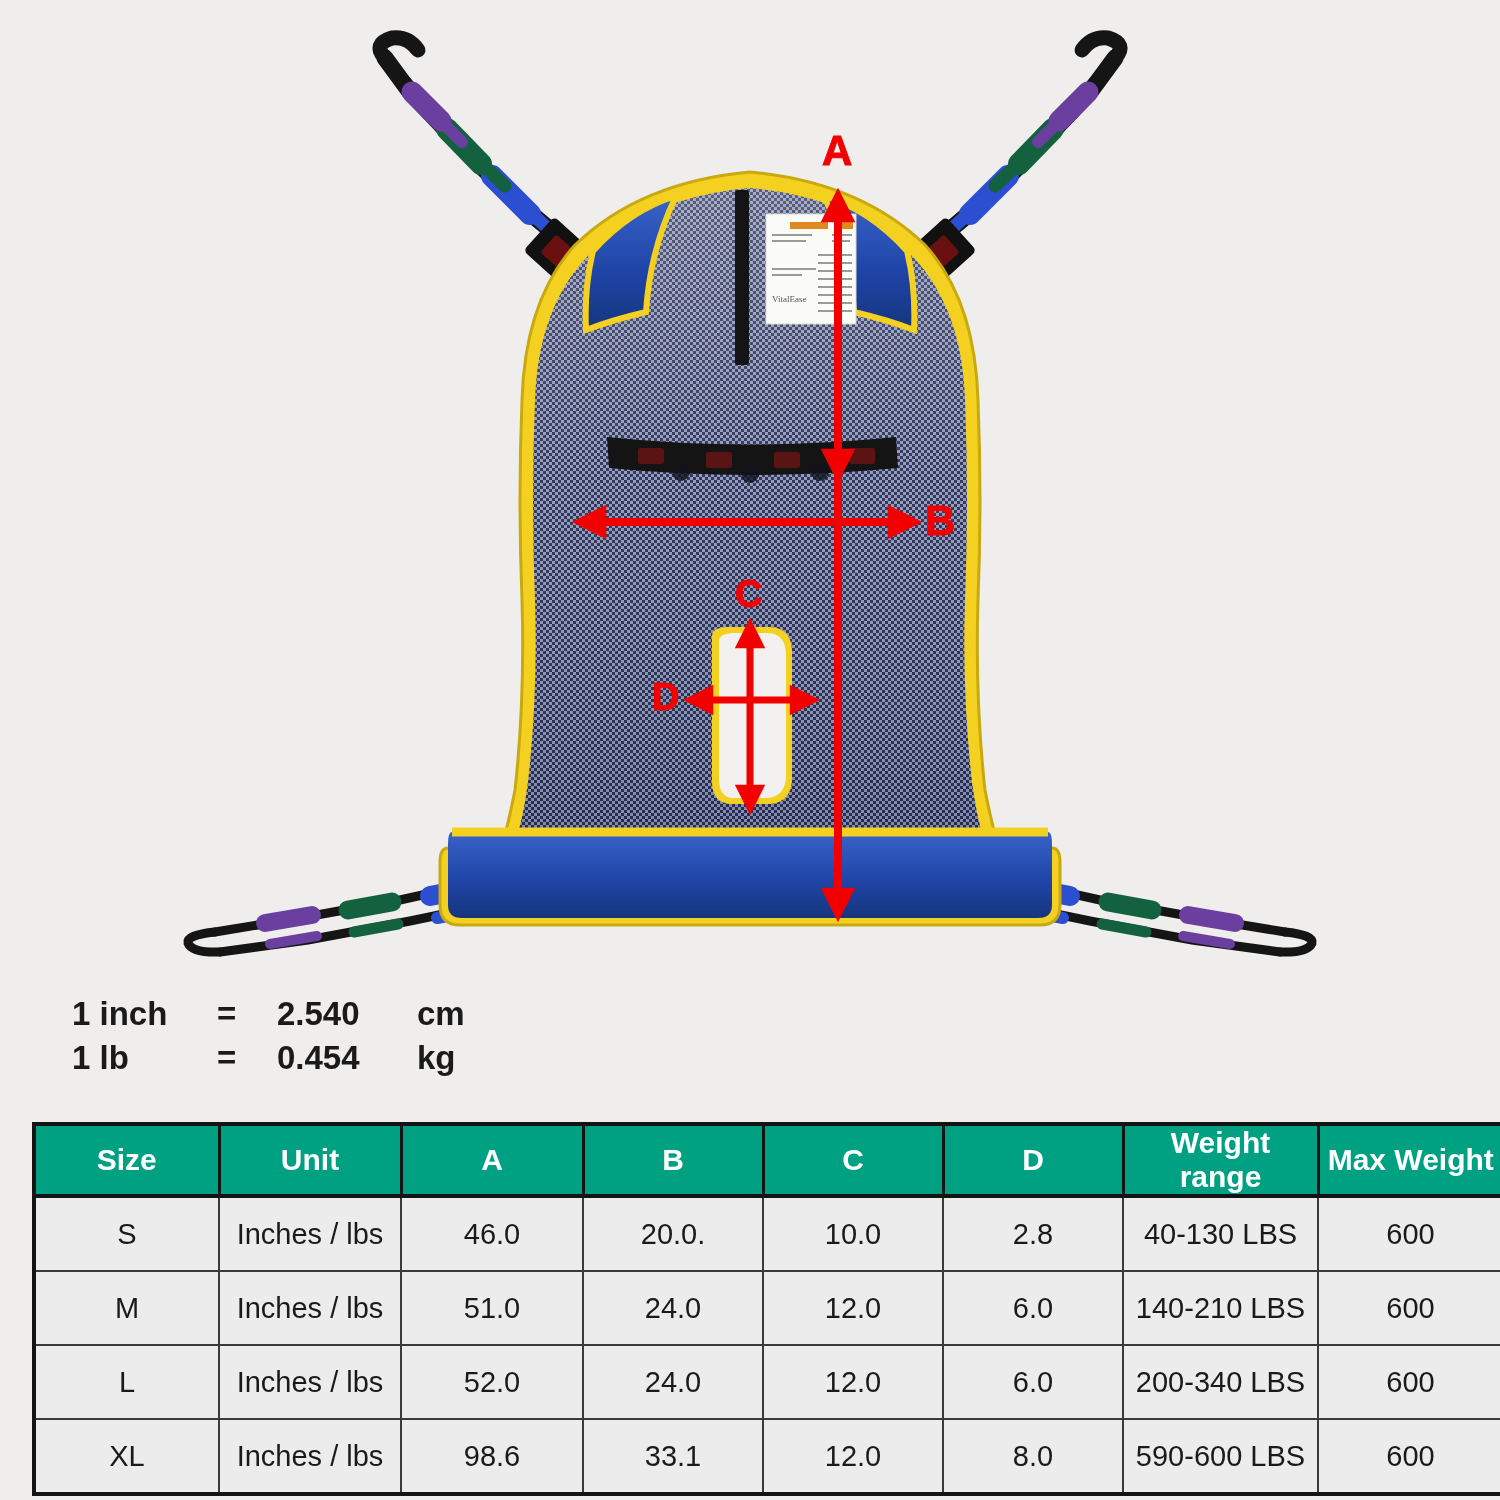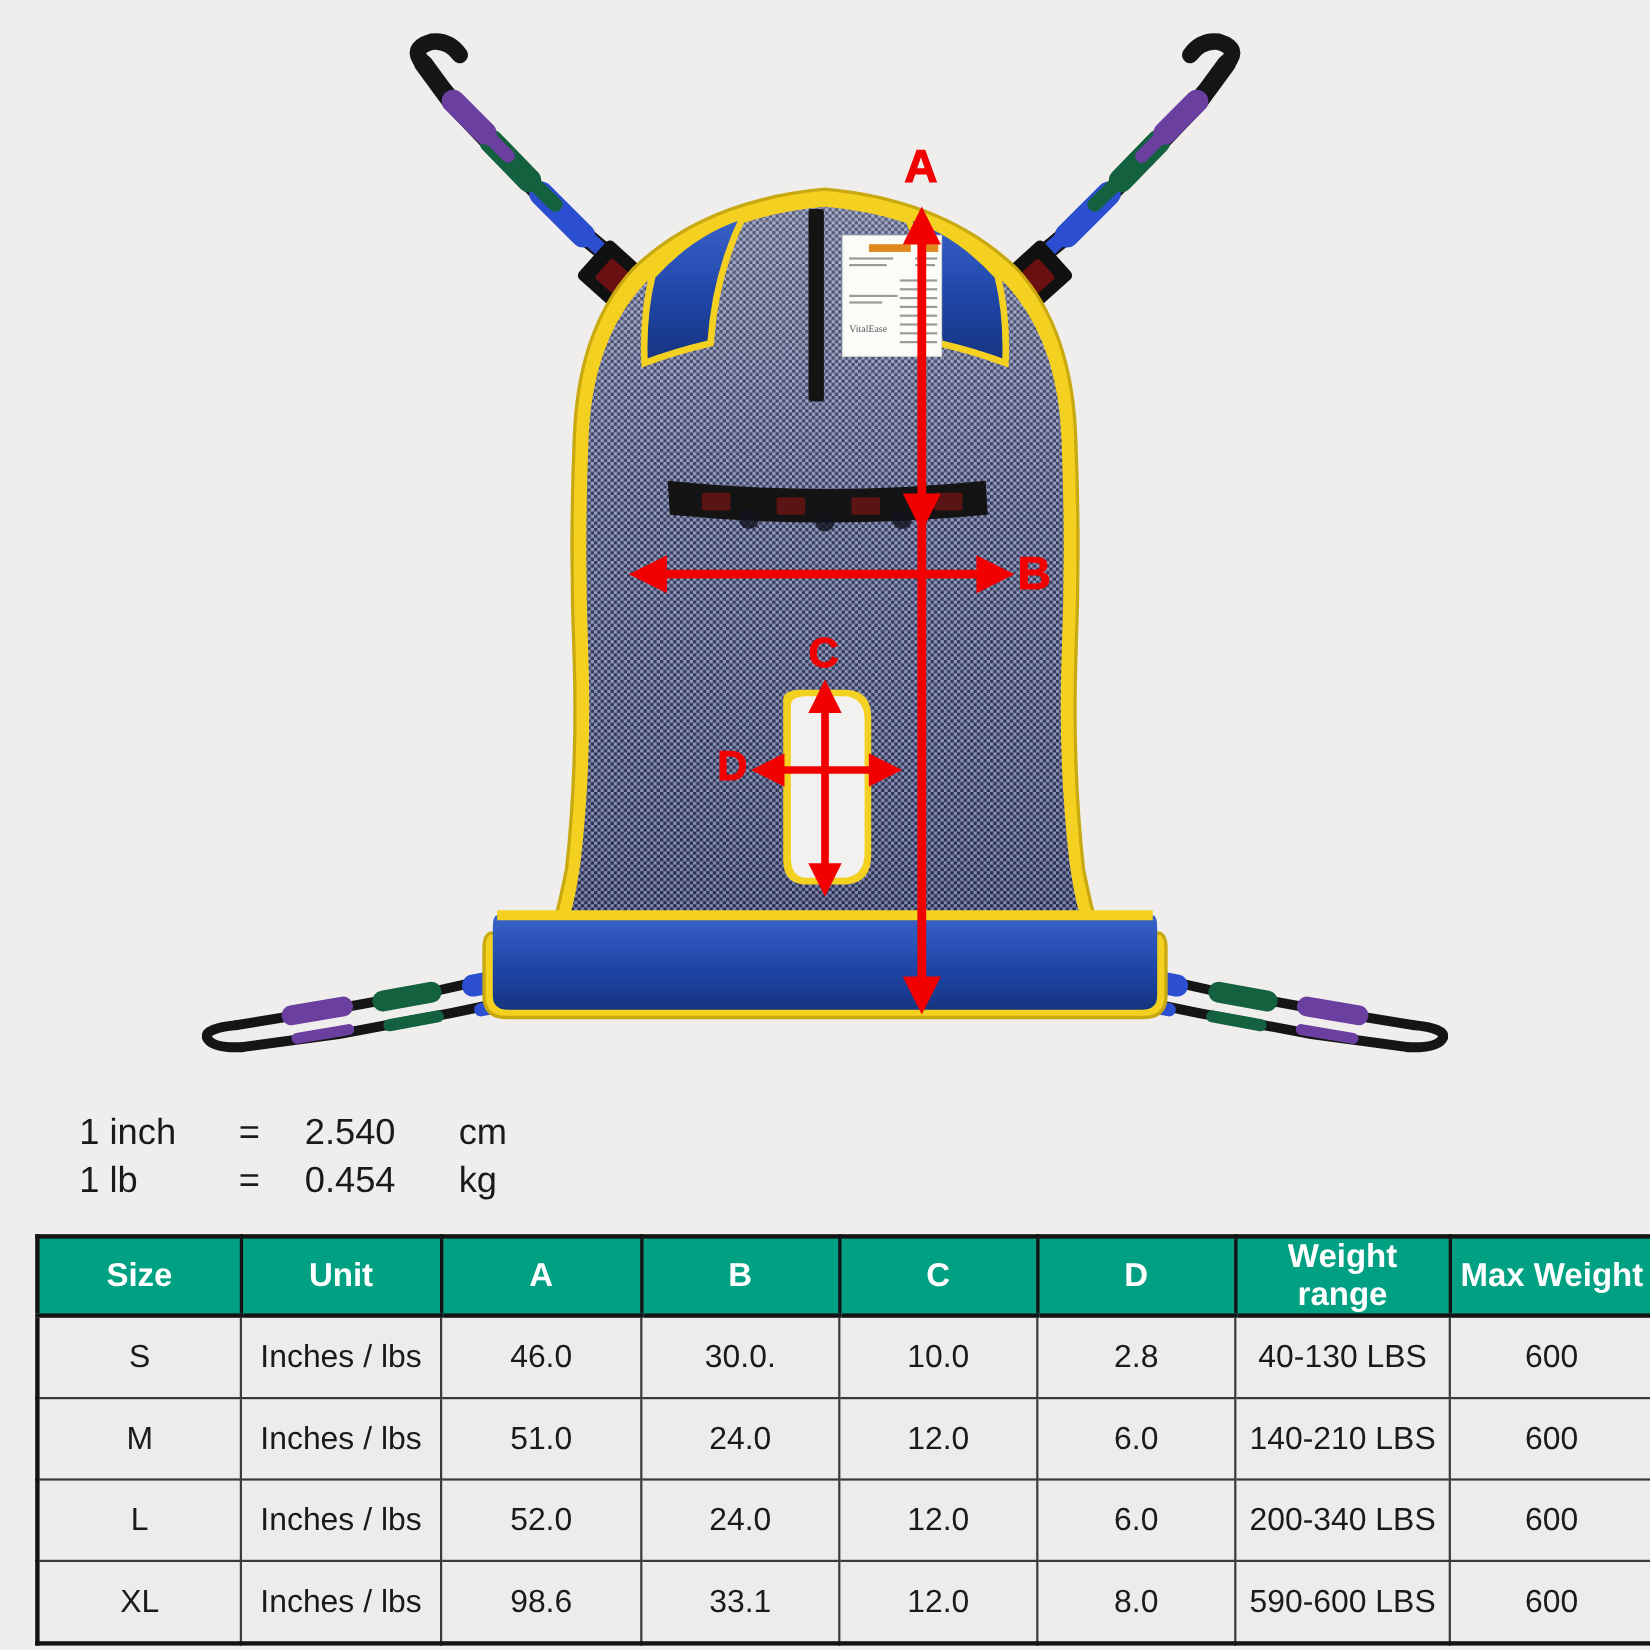--- a/index.html
+++ b/index.html
@@ -27,24 +27,24 @@
     letter-spacing:0px;
     -webkit-text-stroke:1px #f20000;
   }
 
   
   #conversions{
     position:absolute;left:72px;top:995px;
     font-size:33px;color:#1a1a1a;
     font-family:"Liberation Sans", sans-serif;
   }
-  .conv-row{display:flex;align-items:baseline;height:44px;}
+  .conv-row{display:flex;align-items:baseline;height:44px;font-weight:bold;}
   .conv-a{width:145px;}
   .conv-eq{width:60px;}
-  .conv-v{width:140px;margin-top:15px;}
+  .conv-v{width:140px;}
   .conv-u{}
 
   
   #sizeTable{
     position:absolute;left:32px;top:1122px;
     width:1440px;
     border-collapse:collapse;
     border:4px solid #141414;
     background:#eceaea;
     table-layout:fixed;
@@ -340,21 +340,21 @@
       <th>D</th>
       <th>Weight range</th>
       <th>Max Weight</th>
     </tr>
   </thead>
   <tbody>
     <tr>
       <td>S</td>
       <td>Inches / lbs</td>
       <td>46.0</td>
-      <td>30.0.</td>
+      <td>20.0.</td>
       <td>10.0</td>
       <td>2.8</td>
       <td>40-130 LBS</td>
       <td>600</td>
     </tr>
     <tr>
       <td>M</td>
       <td>Inches / lbs</td>
       <td>51.0</td>
       <td>24.0</td>

